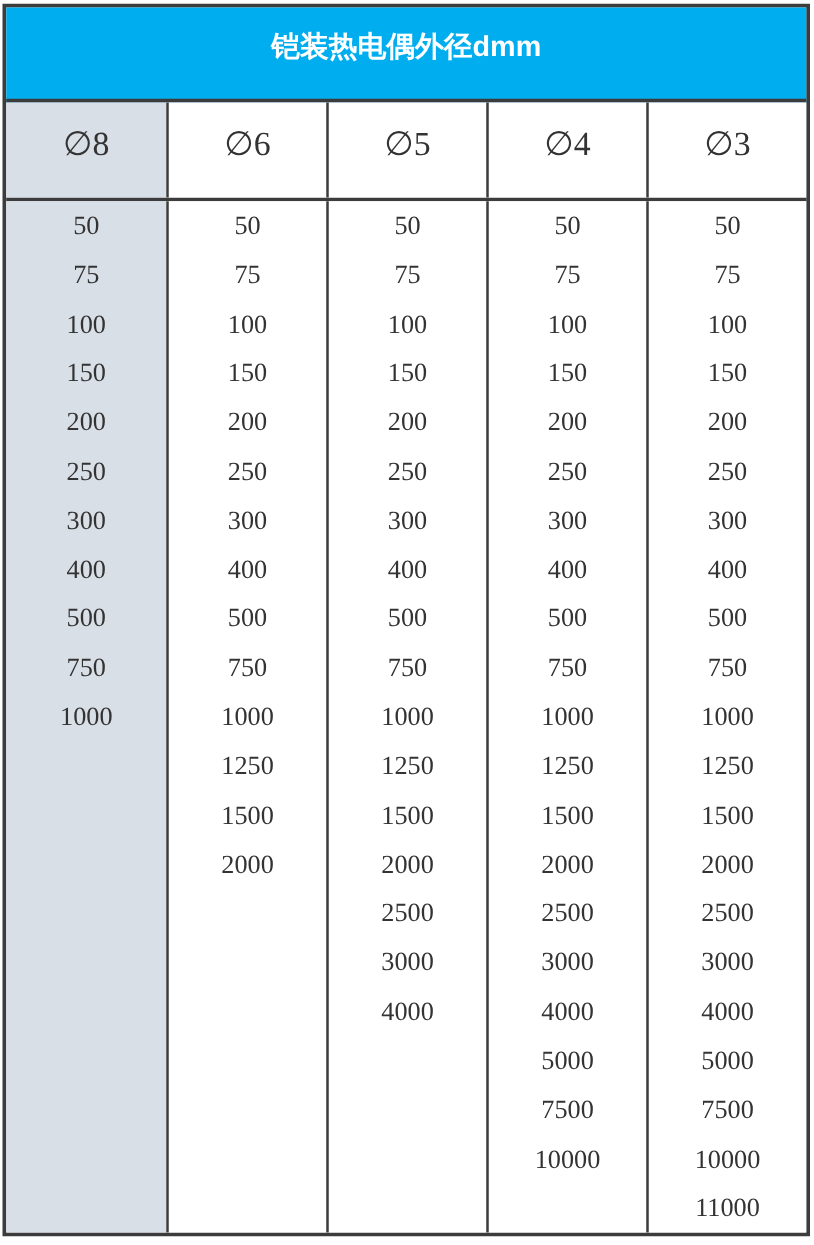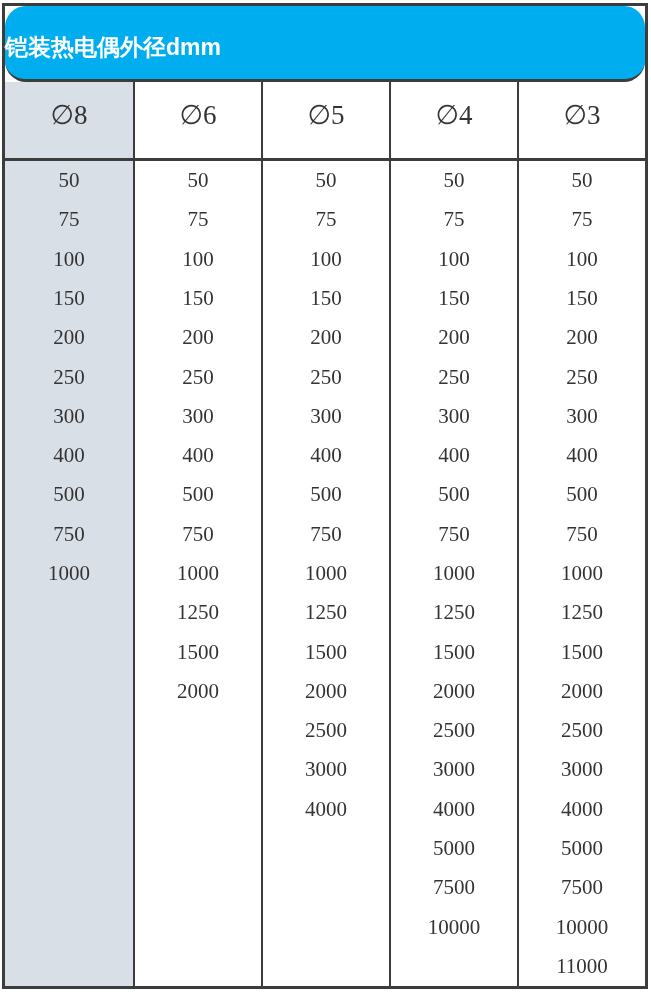--- a/index.html
+++ b/index.html
@@ -22,21 +22,21 @@
     box-sizing:border-box;border:3px solid var(--border);
     display:flex;flex-direction:column;background:#fff;
   }
   .title-band{
     box-sizing:border-box;height:76px;flex:0 0 76px;
     background:var(--header-bg);
     border-bottom:3px solid var(--border);
     color:var(--header-text);
     font-family:"Liberation Sans","DejaVu Sans",sans-serif;
     font-weight:bold;font-size:23px;line-height:26px;
-    padding-top:28px;border-radius:21px;
+    text-align:center;padding-top:18px;
   }
   .head-row{
     box-sizing:border-box;height:79px;flex:0 0 79px;
     border-bottom:3px solid var(--border);
     display:grid;grid-template-columns:repeat(5,1fr);
   }
   .hcell{
     box-sizing:border-box;
     display:flex;justify-content:center;align-items:flex-start;
     padding-top:17px;

